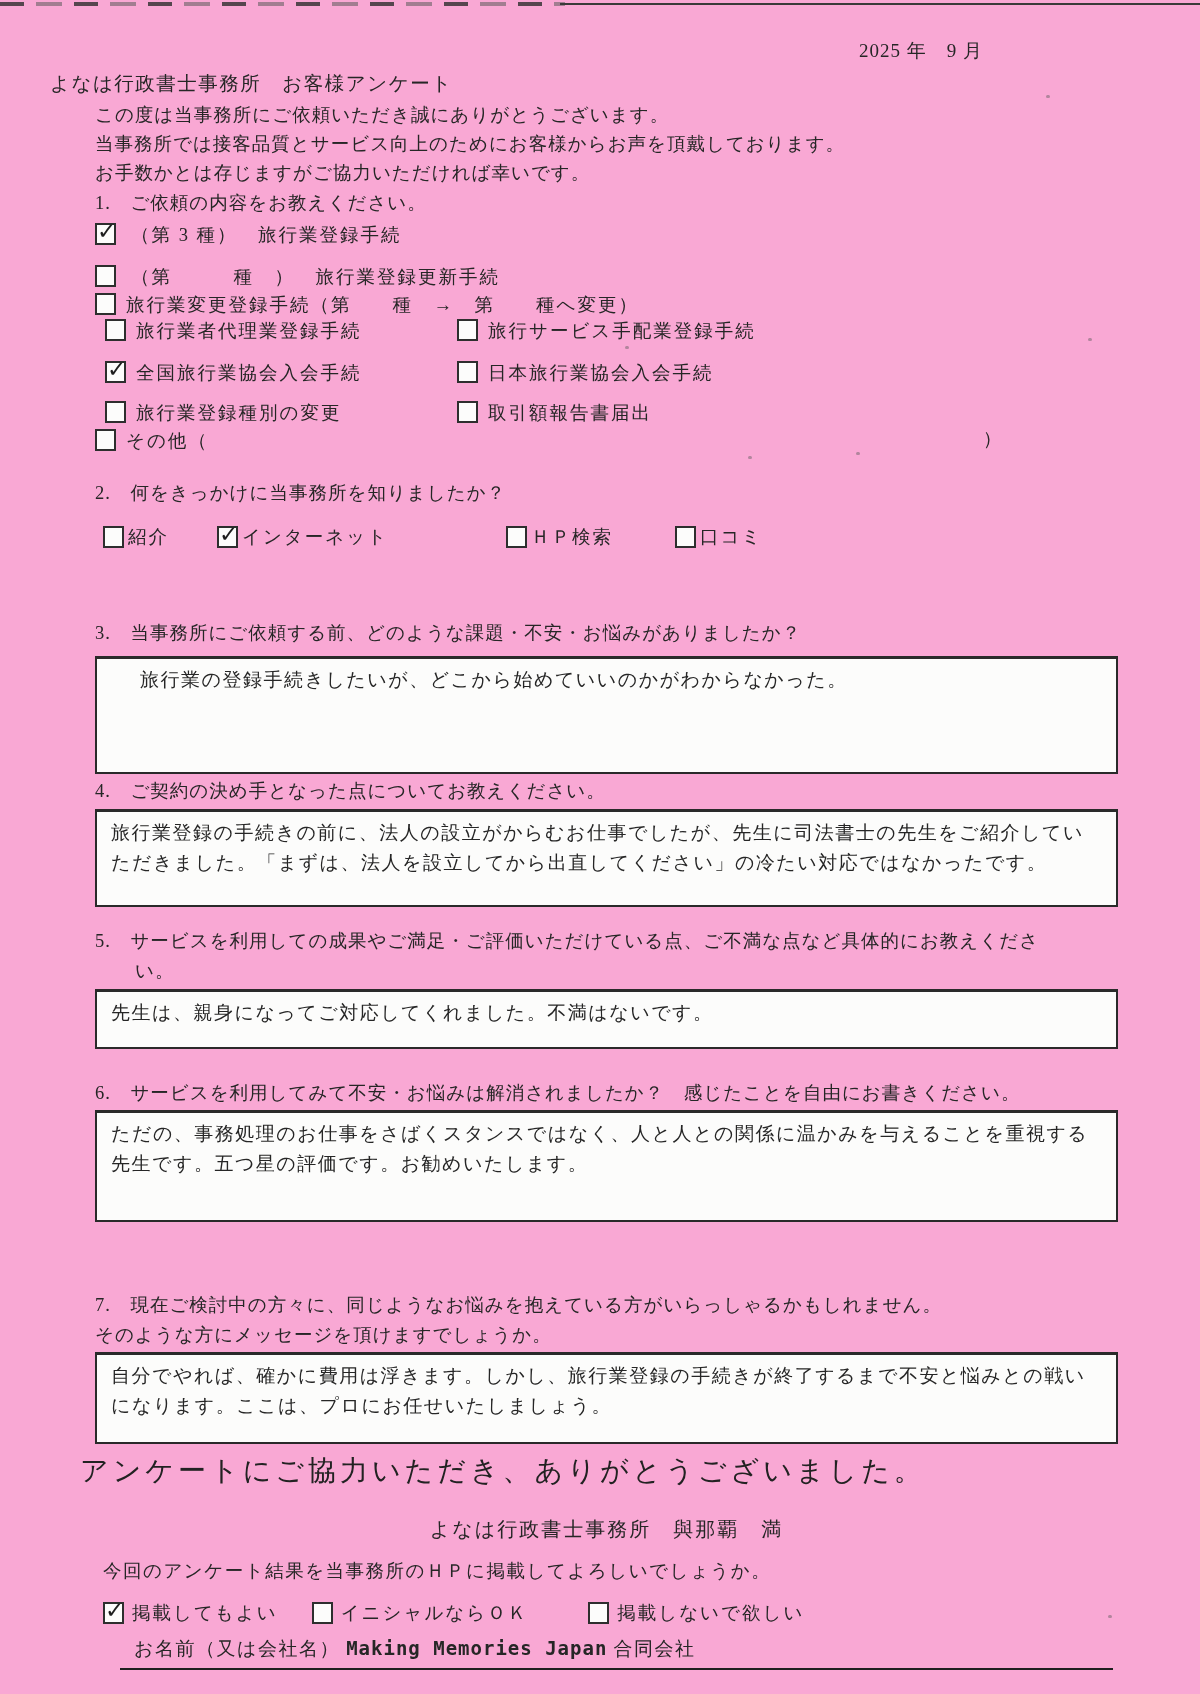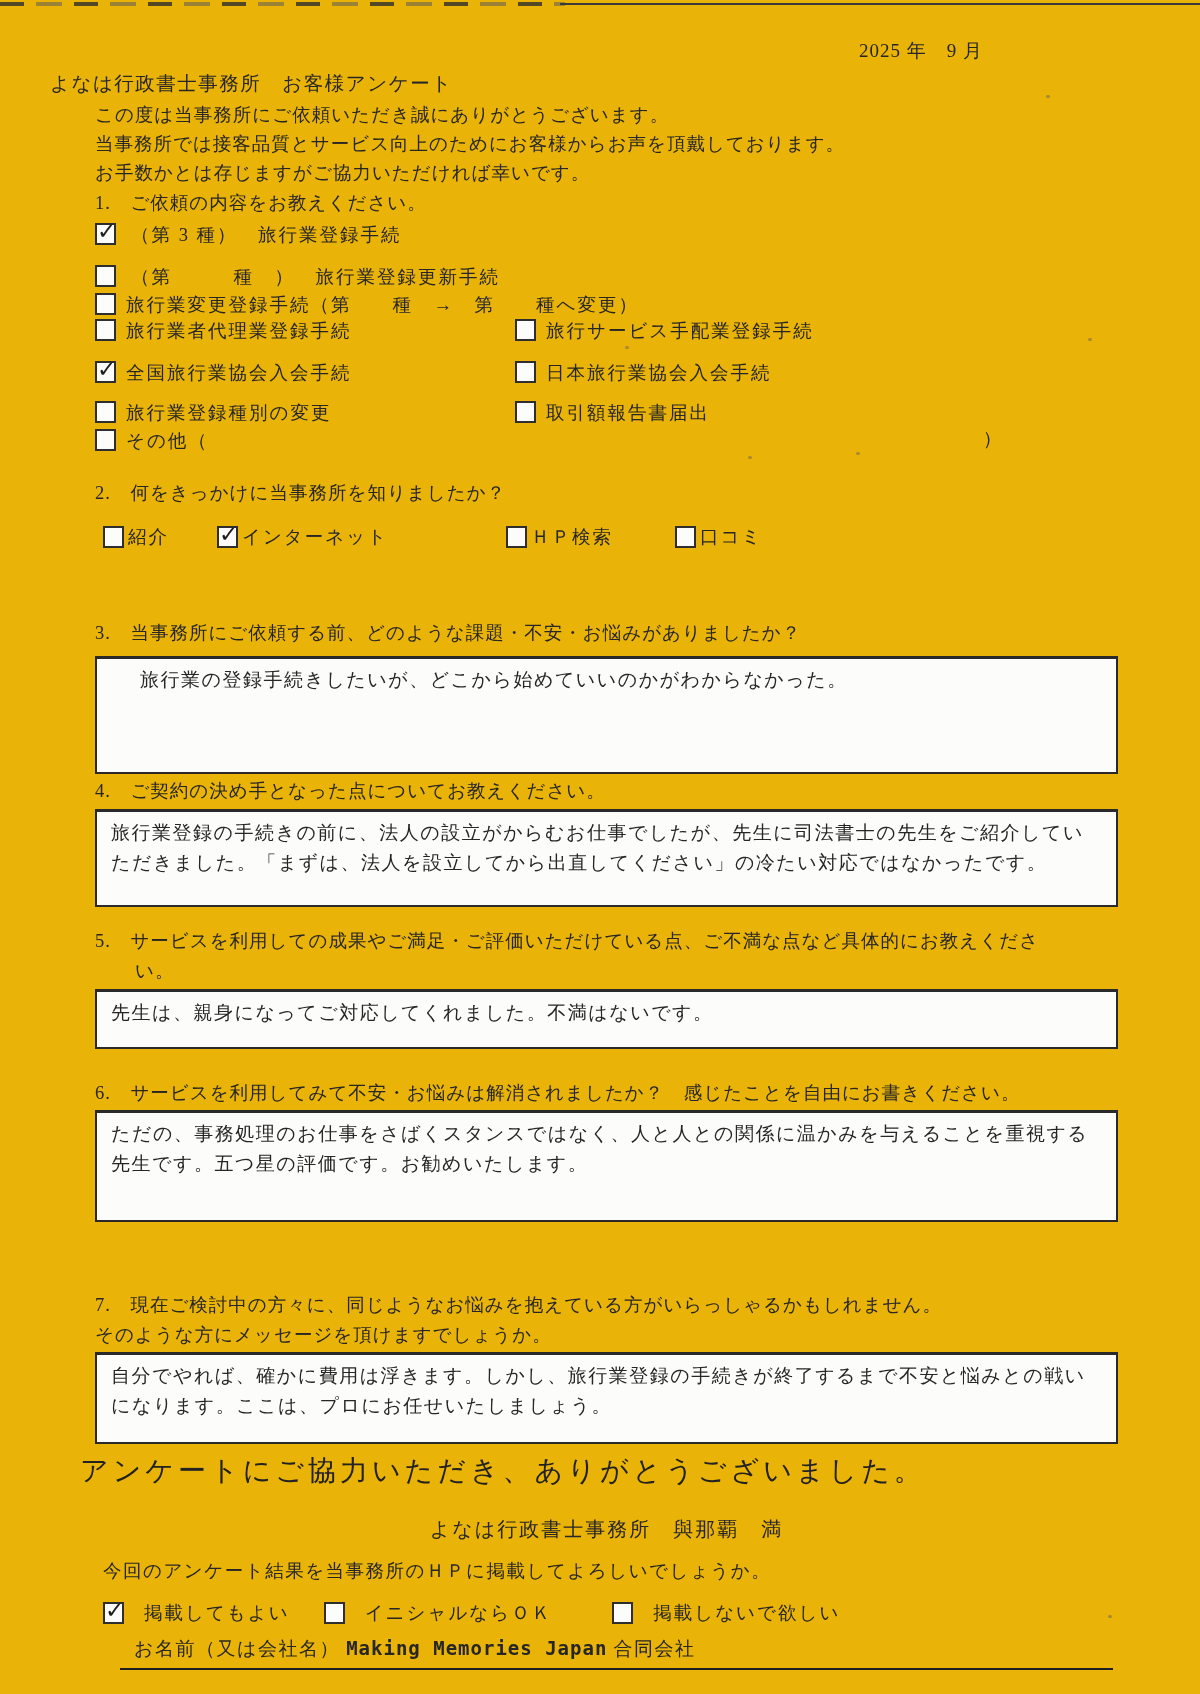--- a/index.html
+++ b/index.html
@@ -1,18 +1,18 @@
 <!DOCTYPE html>
 <html lang="ja"><head>
 <meta charset="utf-8">
 <style>
   html,body { margin:0; padding:0; background:#ffffff; }
   .page {
     position:relative; width:1200px; height:1694px; overflow:hidden;
-    background:#eab308;
+    background:#f9a8d4;
     font-family:"Liberation Serif","DejaVu Serif",serif;
     color:#262626;
   }
   .content { position:absolute; left:95px; width:1023px; top:0; }
 
   
   .scanline-left{ position:absolute; top:2px; left:0; width:565px; height:4px;
     background:repeating-linear-gradient(90deg, rgba(45,45,45,.8) 0 24px, transparent 24px 36px,
       rgba(90,90,90,.55) 36px 62px, transparent 62px 74px); }
   .scanline-right{ position:absolute; top:3px; left:560px; width:640px; height:2px; background:#3a3a3a; }
@@ -26,21 +26,21 @@
 
   .q-label { font-size:18.5px; letter-spacing:1px; line-height:30px;
              text-indent:-40px; padding-left:40px; max-width:965px; box-sizing:border-box; }
 
   #q1label { top:188px; }
   #q1opts  { top:220px; font-size:18.5px; letter-spacing:2px; }
   .optrow  { display:flex; align-items:center; height:28px; }
   .mt14 { margin-top:14px; } .mt12 { margin-top:12px; } .mt0 { margin-top:0; } .mtm2 { margin-top:-2px; }
   .optitem { display:flex; align-items:center; gap:10px; }
   .optitem.tight { gap:15px; }
-  .col1 { width:420px; flex:none; }
+  .col1 { width:352px; flex:none;margin-left:10px; }
   .cb { display:inline-block; width:17px; height:18px; border:2px solid #2e2e2e; position:relative; flex:none; background:#fcfcfb; }
   .cb.checked::after { content:"✓"; position:absolute; left:0px; top:-7px; font-size:23px; font-weight:bold;
                        color:#1d1d1d; font-family:"DejaVu Sans","Liberation Sans",sans-serif; }
   .row-sonota { position:relative; }
   .closeparen { position:absolute; left:888px; top:0; }
 
   #q2 { top:478px; }
   .q2row { display:flex; align-items:flex-start; margin-top:16px; font-size:18.5px; letter-spacing:2px; padding-left:8px; }
   .q2row .optitem { gap:4px; }
   .gap1 { margin-left:48px; } .gap2 { margin-left:118px; } .gap3 { margin-left:62px; }
@@ -50,21 +50,21 @@
   #q3 { top:618px; } #q3 .answer-box { min-height:118px; margin-top:8px;padding-left:43px; }
   #q4 { top:776px; } #q4 .answer-box { min-height:98px;  margin-top:3px; }
   #q5 { top:926px; } #q5 .answer-box { min-height:60px;  margin-top:3px; }
   #q6 { top:1078px;} #q6 .answer-box { min-height:112px; margin-top:2px; }
   #q7 { top:1290px;} #q7 .answer-box { min-height:92px;  margin-top:2px; }
 
   #thanks    { top:1452px; font-size:28px; letter-spacing:4px; text-align:left; transform:translateX(-15px); color:#222; }
   #signature { top:1516px; font-size:20px; letter-spacing:2px; text-align:center; }
   #hp        { top:1558px; font-size:18.5px; letter-spacing:1.5px; padding-left:8px; box-sizing:border-box; }
   #publish   { top:1600px; display:flex; align-items:center; font-size:18.5px; letter-spacing:2px; padding-left:8px; box-sizing:border-box; }
-  #publish .optitem { gap:20px; }
+  #publish .optitem { gap:8px; }
   .pgap1 { margin-left:34px; } .pgap2 { margin-left:60px; }
 
   #nameline { top:1636px; }
   .name-underline { margin-left:25px; width:993px; border-bottom:2.5px solid #1f1f1f; padding:0 0 6px 14px;
                     box-sizing:border-box; font-size:19px; letter-spacing:1.5px; }
   .name-latin { font-family:"DejaVu Sans Mono","Liberation Mono",monospace; font-weight:600; font-size:19px; letter-spacing:1px; }
 </style>
 </head>
 <body>
 

